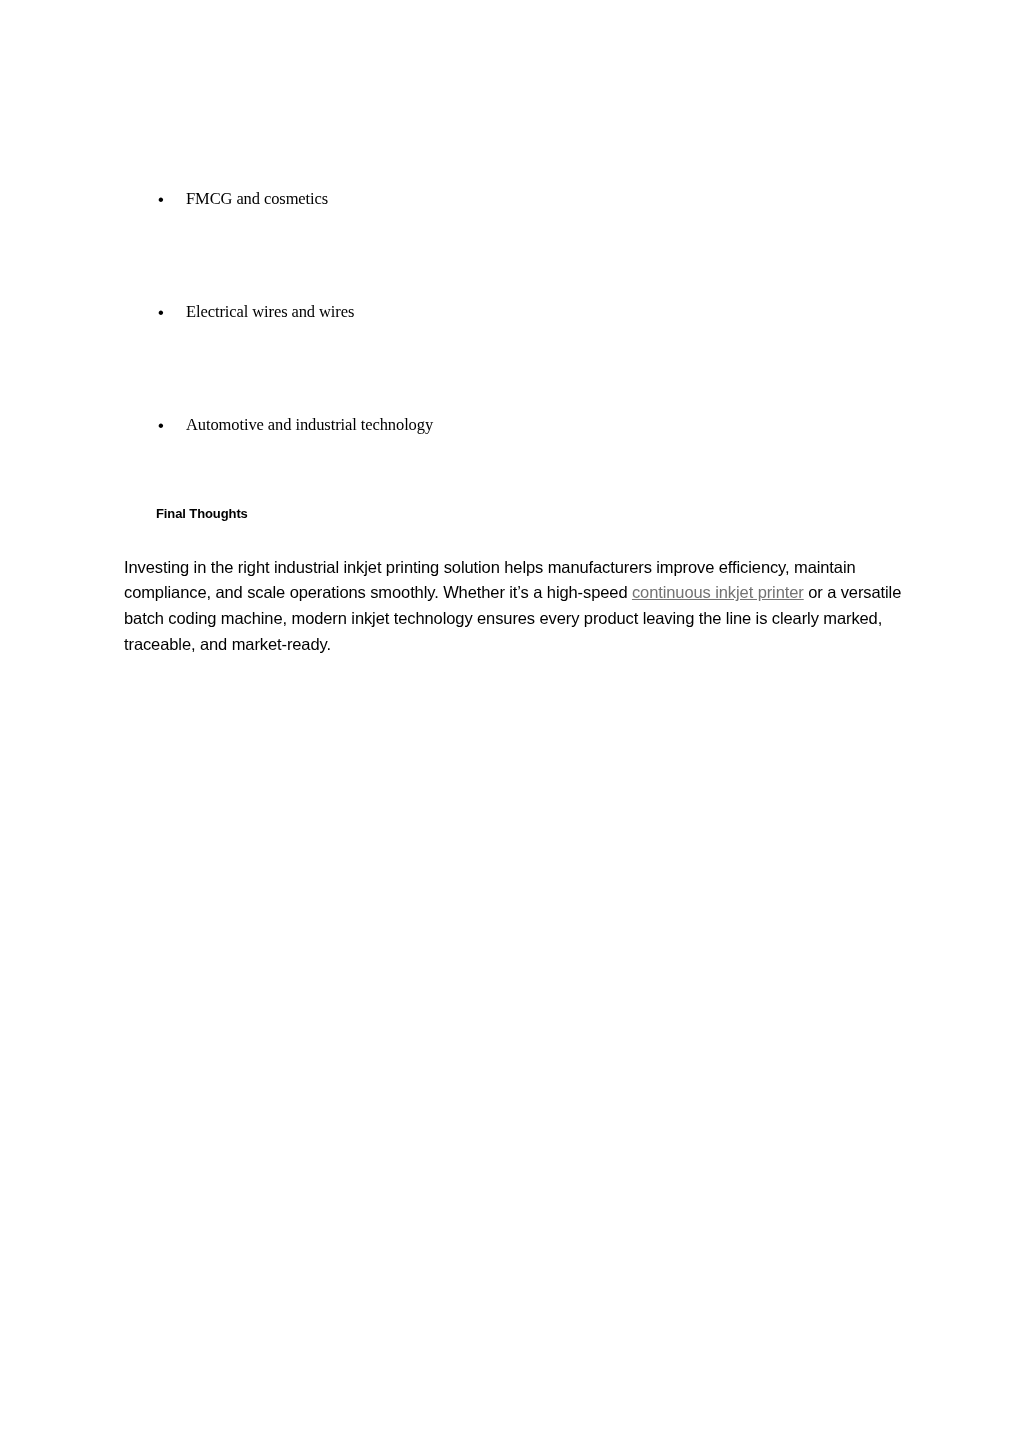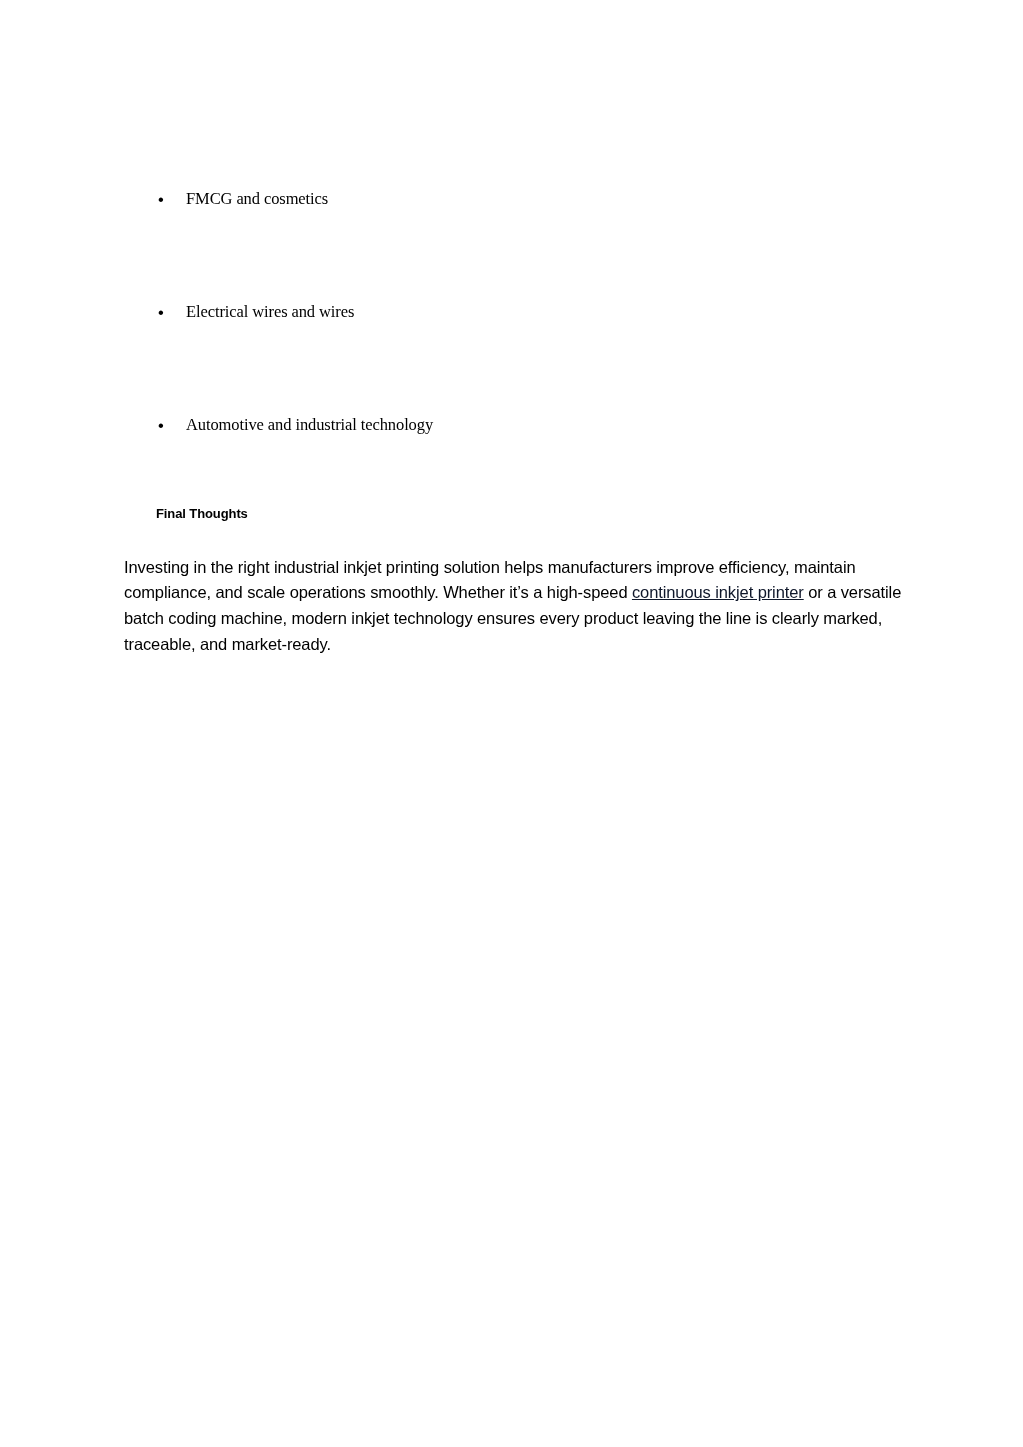--- a/index.html
+++ b/index.html
@@ -53,21 +53,21 @@
     position: absolute;
     left: 124px;
     top: 538px;
     width: 778px;
     font-size: 16.5px;
     line-height: 25.8px;
     letter-spacing: -0.1px;
     text-align: left;
   }
   .paragraph a.doc-link {
-    color: #0f172a;
+    color: #737373;
     text-decoration: underline;
     cursor: pointer;
   }
 </style>
 </head>
 <body>
 
 <div class="page">
 
   <div class="bullet-item bullet-1">

